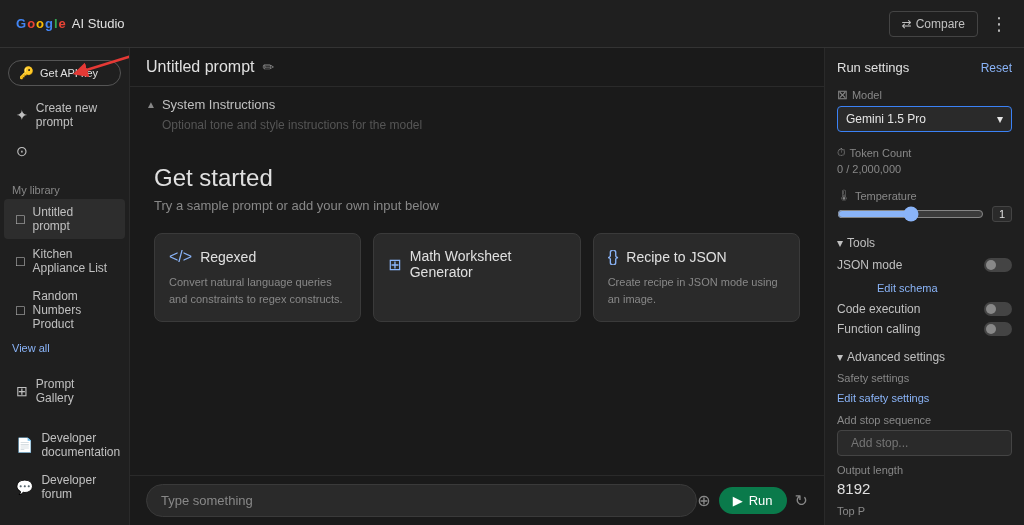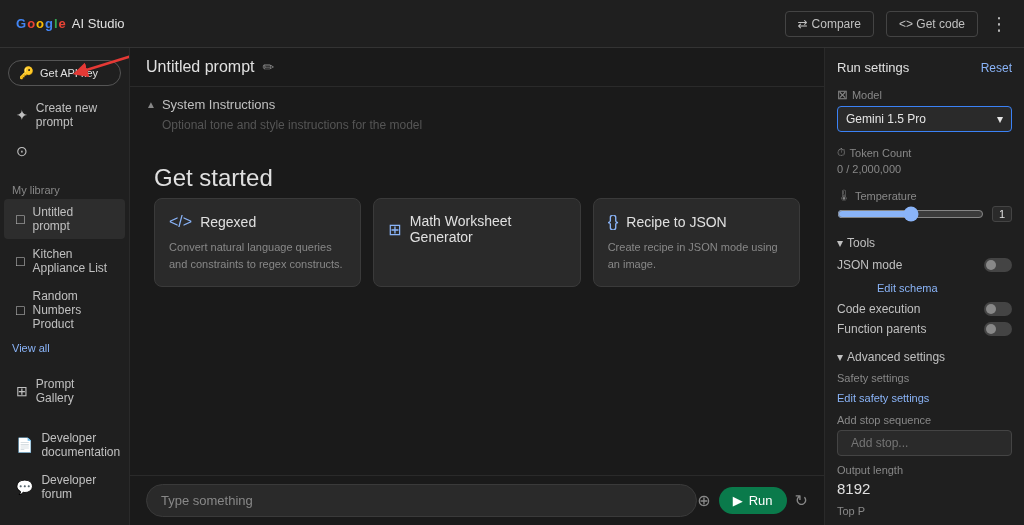--- a/index.html
+++ b/index.html
@@ -100,23 +100,20 @@
           <span class="g-red">e</span>
       </span>
       <span style="color:#e0e0e0; font-size:13px;">AI Studio</span>
     </div>
   </div>
   <div class="top-bar-right">
     <button class="btn-compare">
       <span>⇄</span>
       <span>Compare</span>
     </button>
-    <button class="btn-get-code">
-      <span>&lt;&gt; Get code</span>
-    </button>
     <span class="icon-dots">⋮</span>
   </div>
 </div>
 
 <div class="layout">
 
   <div class="sidebar" style="position:relative;">
 
     <svg style="position:absolute;top:2px;left:60px;width:80px;height:40px;z-index:200;pointer-events:none;" viewBox="0 0 80 40">
       <defs>
@@ -190,20 +187,21 @@
     <div class="system-instructions">
       <div class="section-label">
         <span class="chevron">▲</span>
         <span>System Instructions</span>
       </div>
       <div class="section-placeholder">Optional tone and style instructions for the model</div>
     </div>
 
     <div class="get-started-area">
       <div class="get-started-title">Get started</div>
+      <div class="get-started-subtitle">Try a sample prompt or add your own input below</div>
 
       <div class="prompt-cards">
         <div class="prompt-card">
           <div class="card-header">
             <span class="card-icon">&lt;/&gt;</span>
             <span class="card-title">Regexed</span>
           </div>
           <div class="card-desc">Convert natural language queries and constraints to regex constructs.</div>
         </div>
         <div class="prompt-card">
@@ -287,21 +285,21 @@
       <div style="padding-left:40px;margin-bottom:6px;">
         <span class="tool-link">Edit schema</span>
       </div>
       <div class="tool-row">
         <span class="tool-label">Code execution</span>
         <div class="toggle">
             <div class="toggle-knob"></div>
           </div>
       </div>
       <div class="tool-row">
-        <span class="tool-label">Function parents</span>
+        <span class="tool-label">Function calling</span>
         <div class="toggle">
             <div class="toggle-knob"></div>
           </div>
       </div>
     </div>
 
     <div class="panel-section">
       <div class="advanced-header">
         <span>▾</span>
         <span>Advanced settings</span>

